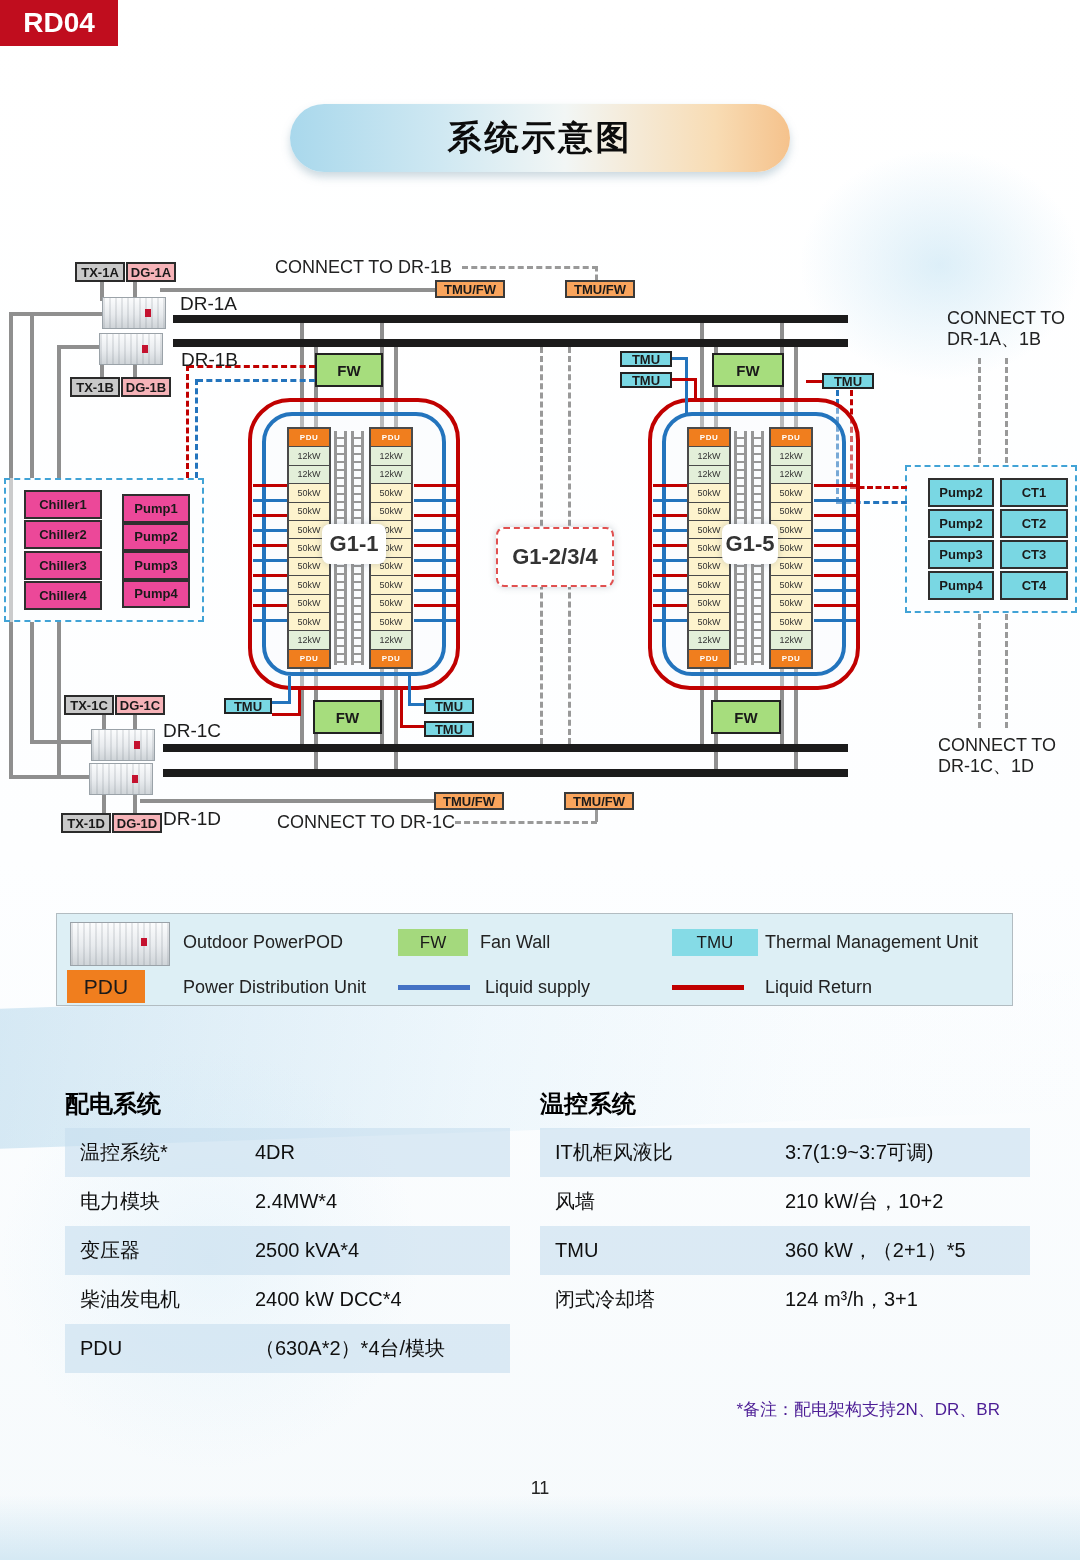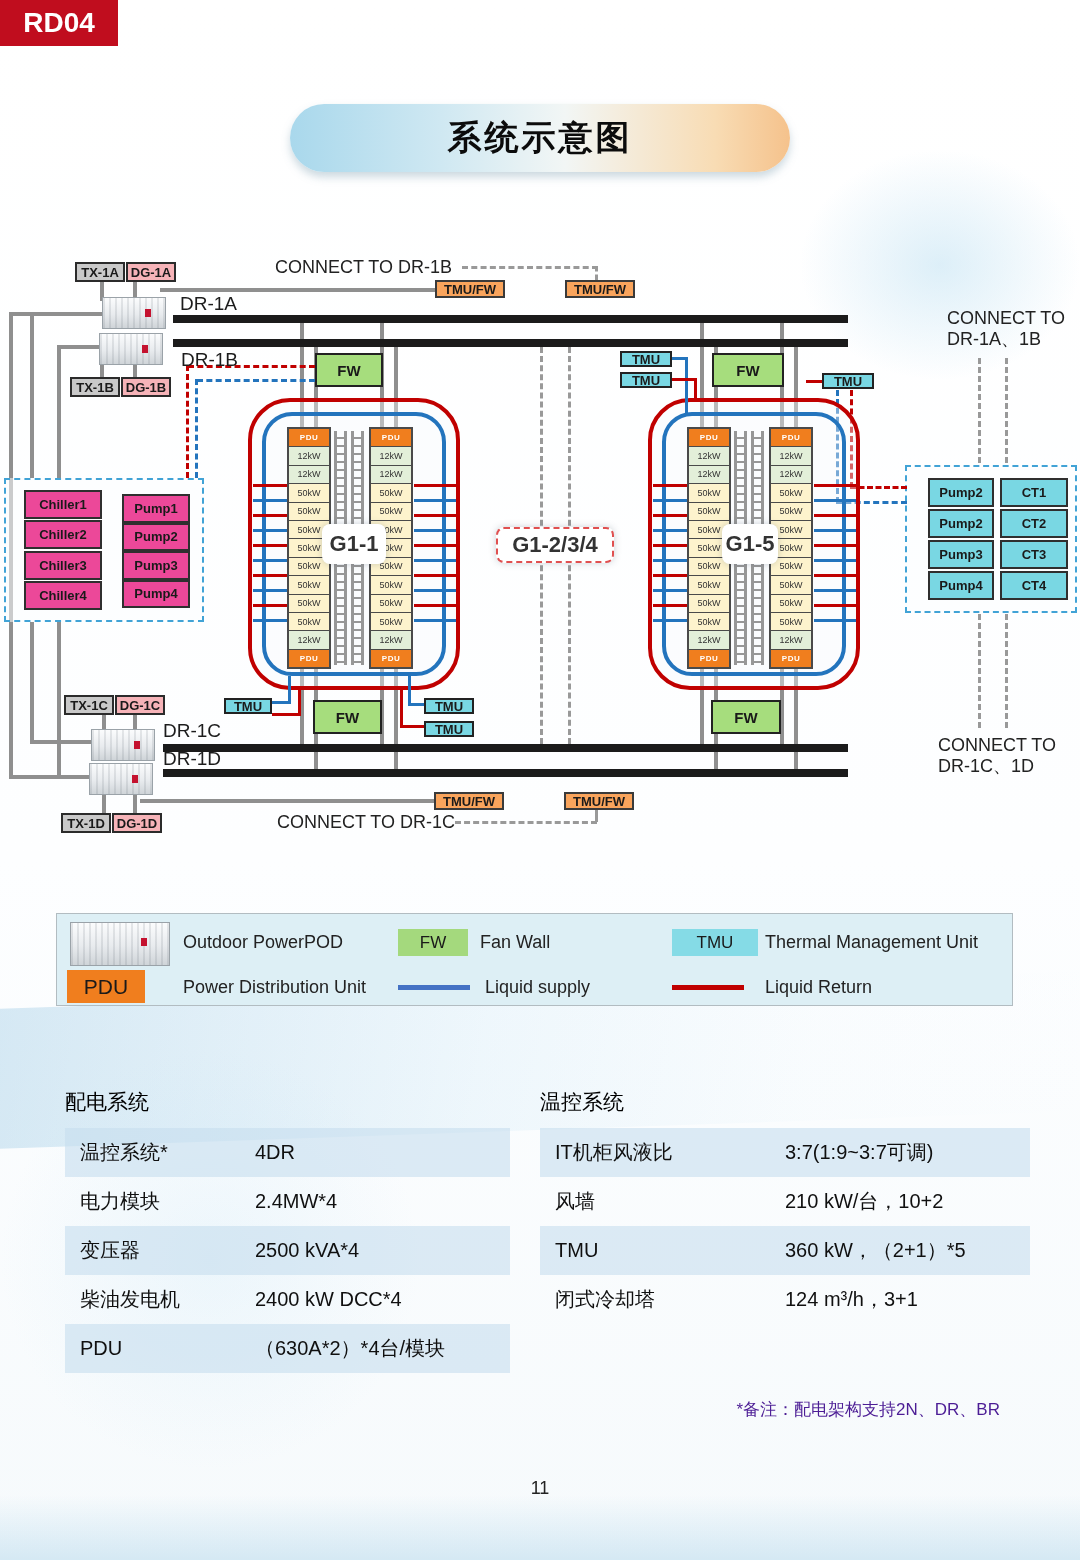--- a/index.html
+++ b/index.html
@@ -73,21 +73,21 @@
         border:1px solid #9aa2a8;z-index:4}
   .cont .logo{position:absolute;right:22%;top:35%;width:6px;height:8px;background:#c4122f}
   
   .legend{left:56px;top:913px;width:957px;height:93px;background:#ddeff5;border:1px solid #b2bcc1;z-index:3}
   .legend-text{font-size:18px;color:#222;z-index:4}
   .chip-fw{background:#a4d97d;display:flex;align-items:center;justify-content:center;font-size:17px;z-index:4}
   .chip-tmu{background:#85dbe6;display:flex;align-items:center;justify-content:center;font-size:17px;z-index:4}
   .chip-pdu{background:#f07e1e;display:flex;align-items:center;justify-content:center;font-size:21px;z-index:4}
   
   .spec{z-index:3}
-  .spec-title{font-size:21px;font-weight:400;color:#000;height:40px}
+  .spec-title{font-size:24px;font-weight:700;color:#000;height:40px}
   .spec-rows .row{display:flex;align-items:center;height:49px;font-size:20px;color:#101010}
   .spec-rows .row:nth-child(odd){background:rgba(199,222,238,.6)}
   .spec .label{padding-left:15px;flex:none}
   .spec.t-left .label{width:175px}
   .spec.t-right .label{width:230px}
   .footnote{font-size:17px;color:#4c1d95;z-index:3}
   .pagenum{font-size:18px;color:#222;z-index:3}
 </style>
 </head>
 <body>
@@ -139,21 +139,21 @@
 <div class="abs cont" style="left:91px;top:729px;width:64px;height:32px">
     <span class="logo"></span>
   </div>
 <div class="abs cont" style="left:89px;top:763px;width:64px;height:32px">
     <span class="logo"></span>
   </div>
 
 <div class="abs buslabel" style="left:180px;top:293px">DR-1A</div>
 <div class="abs buslabel" style="left:181px;top:349px">DR-1B</div>
 <div class="abs buslabel" style="left:163px;top:720px">DR-1C</div>
-<div class="abs buslabel" style="left:163px;top:748px">DR-1D</div>
+<div class="abs buslabel" style="left:163px;top:808px">DR-1D</div>
 <div class="abs bus" style="left:173px;top:315px;width:675px"></div>
 <div class="abs bus" style="left:173px;top:339px;width:675px"></div>
 <div class="abs bus" style="left:163px;top:744px;width:685px"></div>
 <div class="abs bus" style="left:163px;top:769px;width:685px"></div>
 
 <div class="abs connect" style="left:275px;top:257px">CONNECT TO DR-1B</div>
 <div class="abs dash-h" style="left:462px;top:266px;width:136px"></div>
 <div class="abs dash-v" style="left:595px;top:266px;height:14px"></div>
 <div class="abs hline" style="left:160px;top:288px;width:275px"></div>
 <div class="abs tmufw" style="left:435px;top:280px;width:70px;height:18px">TMU/FW</div>
@@ -174,21 +174,21 @@
 <div class="abs dash-v" style="left:1005px;top:358px;height:105px"></div>
 <div class="abs dash-v" style="left:978px;top:614px;height:114px"></div>
 <div class="abs dash-v" style="left:1005px;top:614px;height:114px"></div>
 <div class="abs connect" style="left:938px;top:735px">
   <div>CONNECT TO</div>
   <div>DR-1C、1D</div>
 </div>
 
 <div class="abs dash-v" style="left:540px;top:347px;height:397px"></div>
 <div class="abs dash-v" style="left:568px;top:347px;height:397px"></div>
-<div class="abs glabel dashed" style="left:496px;top:527px;width:118px;height:36px">G1-2/3/4</div>
+<div class="abs glabel dashed" style="left:496px;top:527px;width:118px;height:60px">G1-2/3/4</div>
 
 <div class="abs panel" style="left:4px;top:478px;width:200px;height:144px"></div>
 <div class="abs col-list" style="left:24px;top:490px;width:74px;height:120px">
     <div class="eq green" data-val="Chiller1">Chiller1</div>
     <div class="eq green" data-val="Chiller2">Chiller2</div>
     <div class="eq green" data-val="Chiller3">Chiller3</div>
     <div class="eq green" data-val="Chiller4">Chiller4</div>
   </div>
 <div class="abs col-list" style="left:122px;top:494px;width:64px;height:114px">
     <div class="eq green" data-val="Pump1">Pump1</div>

